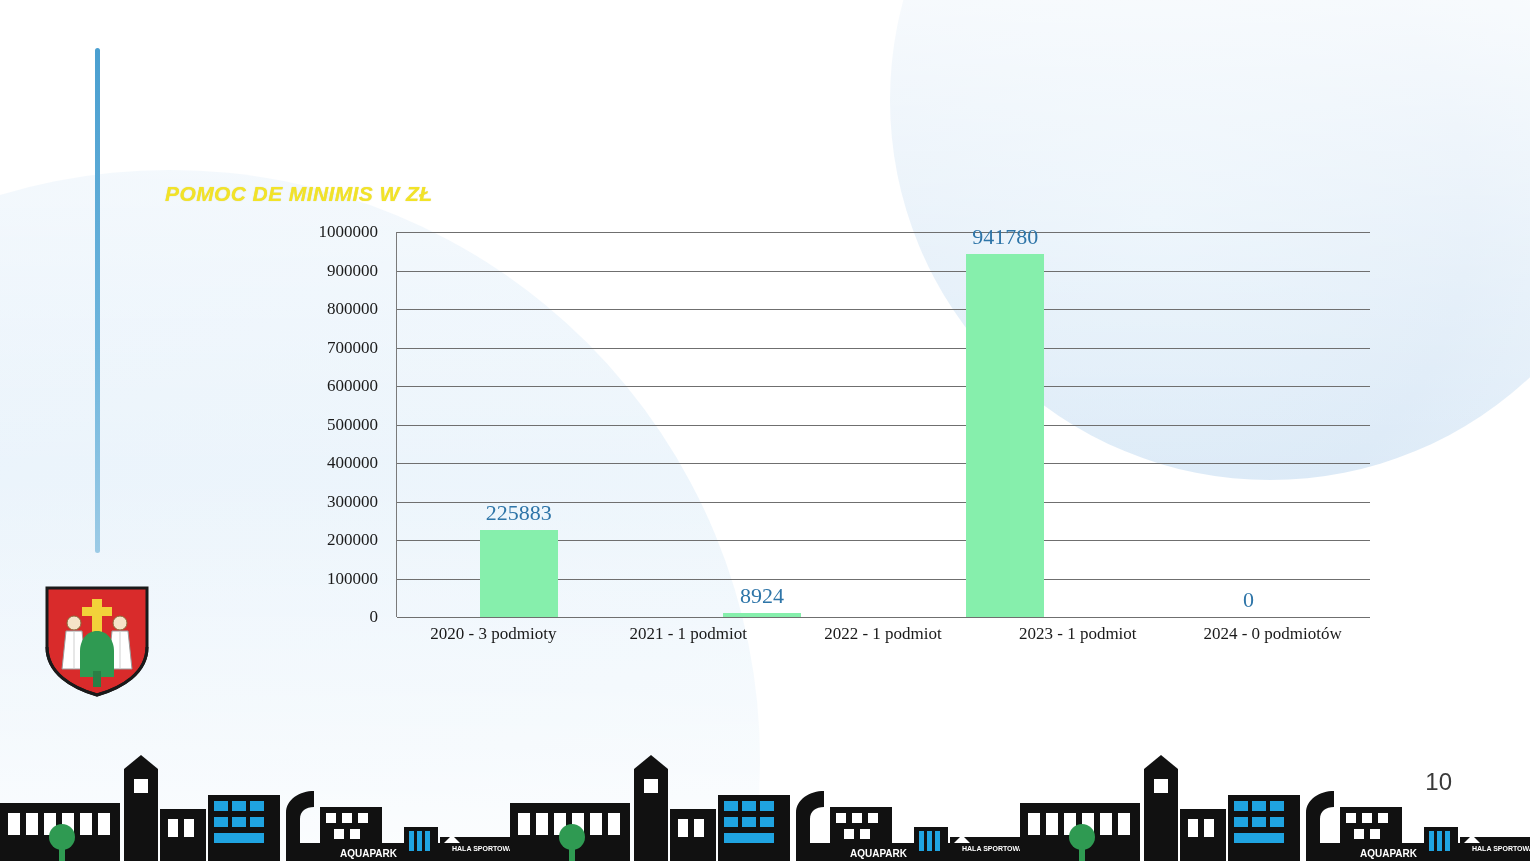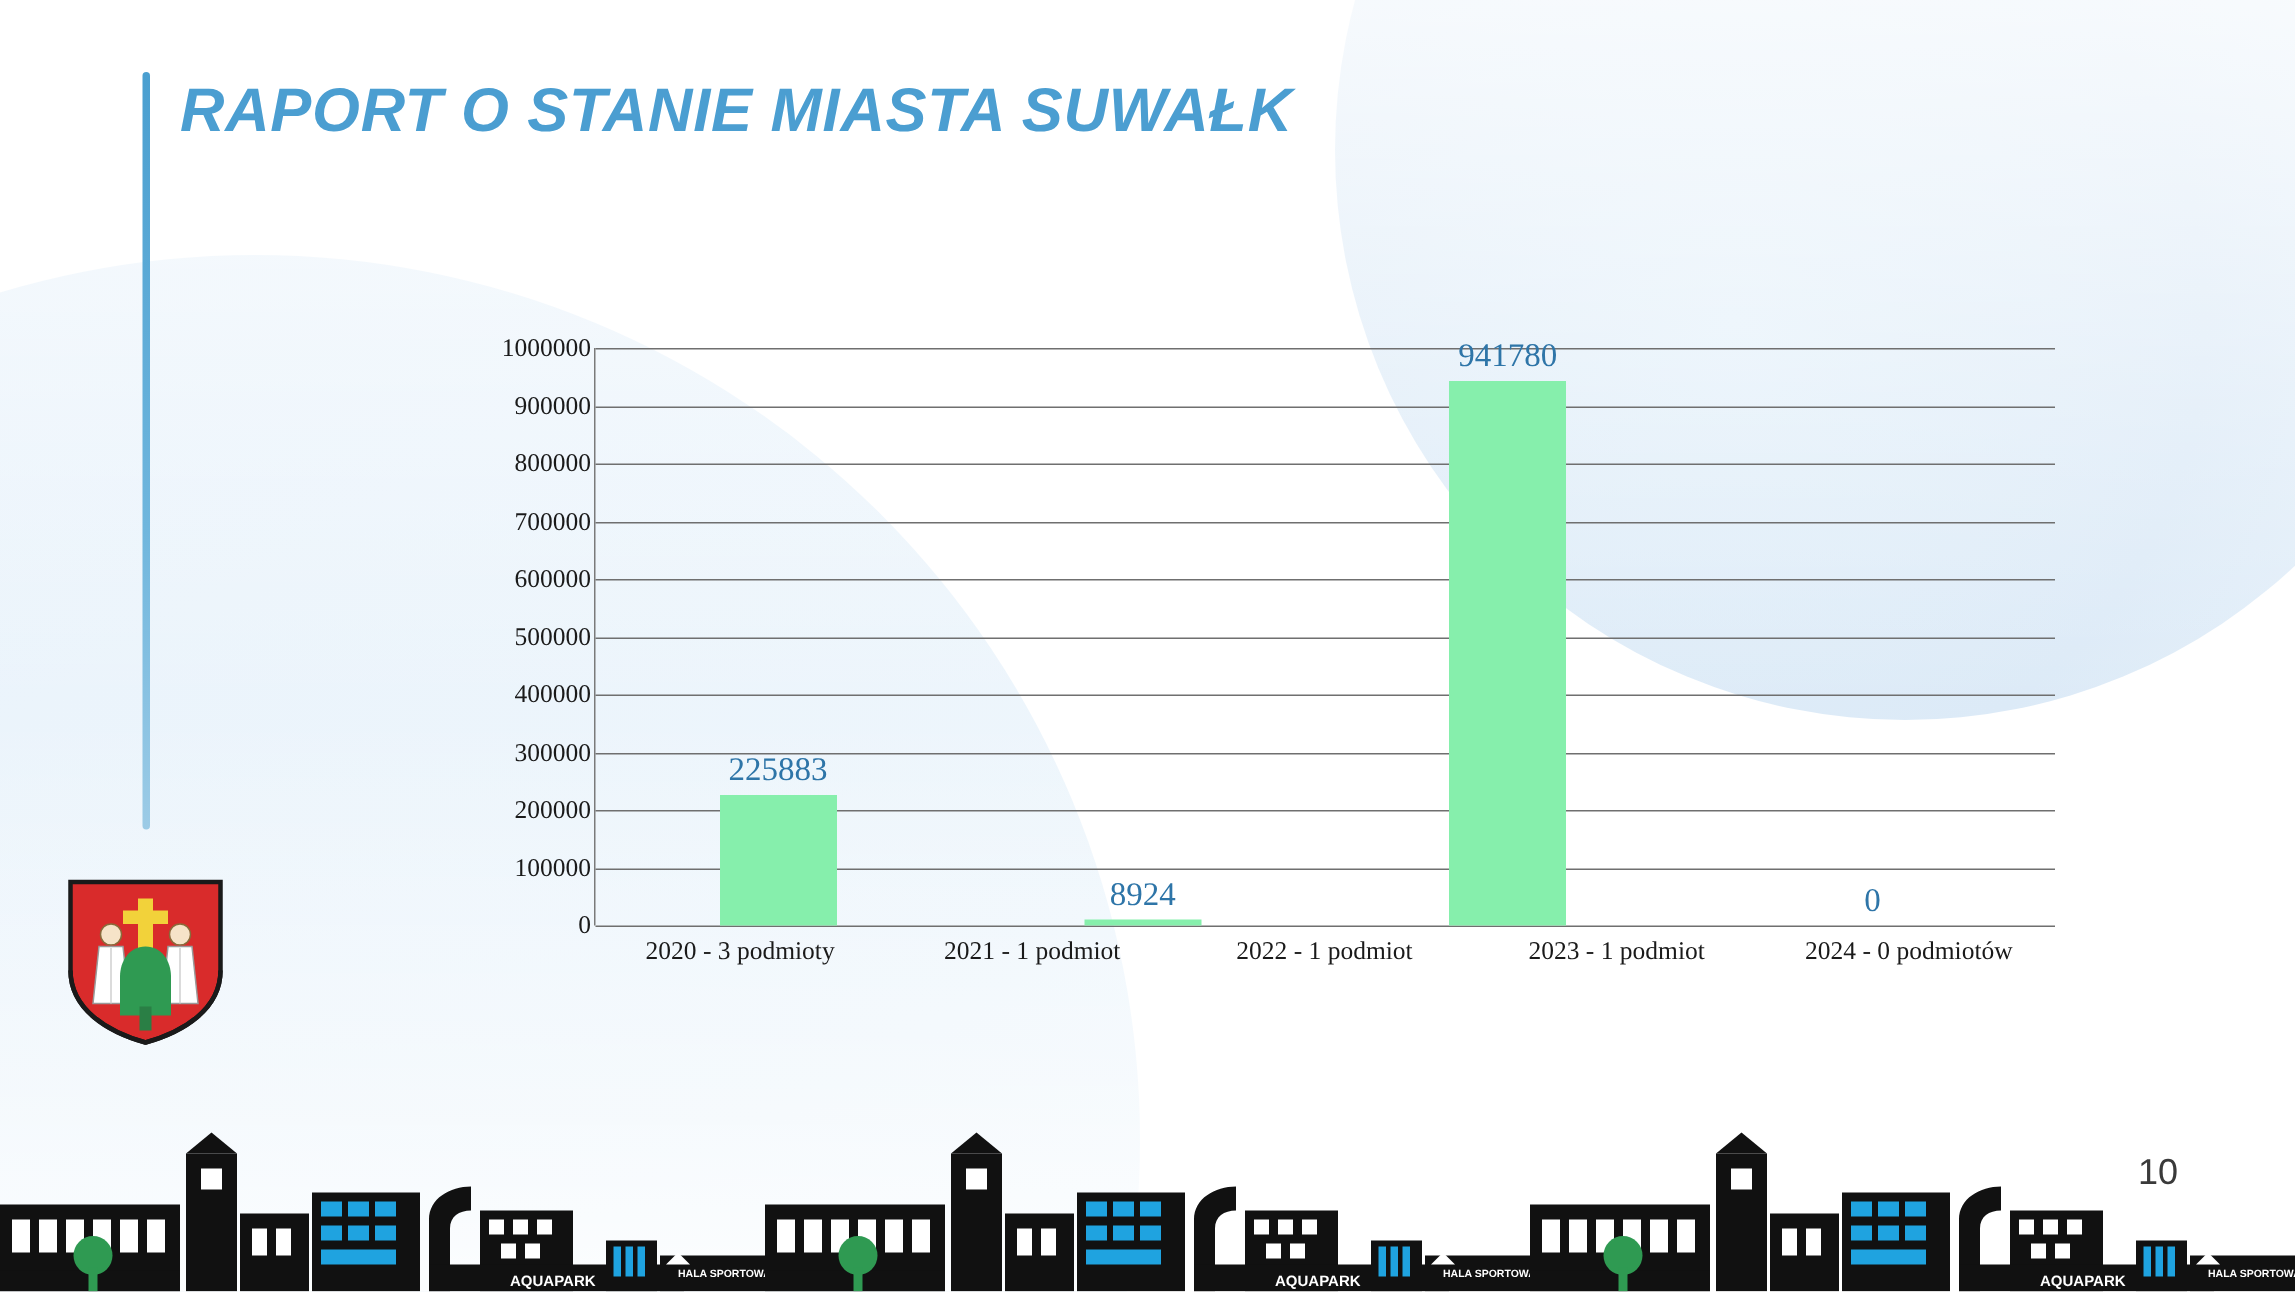--- a/index.html
+++ b/index.html
@@ -92,21 +92,21 @@
   
   .chart-area {
     position: absolute;
     left: 310px;
     top: 232px;
     width: 1060px;
     height: 420px;
   }
   .y-labels {
     position: absolute;
-    left: 16px;
+    left: 0;
     top: 0;
     width: 76px;
     height: 385px;
   }
   .y-label {
     position: absolute;
     right: 8px;
     transform: translateY(-50%);
     font-family: "Liberation Serif", serif;
     font-size: 17px;
@@ -200,21 +200,21 @@
 <body>
 
 <div class="slide">
 
   <div class="bg-circle-top"></div>
   <div class="bg-circle-left"></div>
   <div class="bg-fade"></div>
 
   <div class="accent-bar"></div>
 
-  <div class="title">RAPORT O STANIE MIASTA SUWAŁK</div>
+  <div class="chart-caption">POMOC DE MINIMIS W ZŁ</div>
 
   <div class="crest">
     <svg viewBox="0 0 106 113" width="106" height="113">
       <path d="M3 3 H103 V62 C103 88 78 103 53 110 C28 103 3 88 3 62 Z" fill="#d92b2b" stroke="#1a1a1a" stroke-width="3"></path>
 
       <rect x="48" y="14" width="10" height="34" fill="#f2d23a"></rect>
       <rect x="38" y="22" width="30" height="9" fill="#f2d23a"></rect>
 
       <g>
         <circle cx="30" cy="38" r="7" fill="#f6e3c8" stroke="#8a6a3a" stroke-width="1"></circle>

